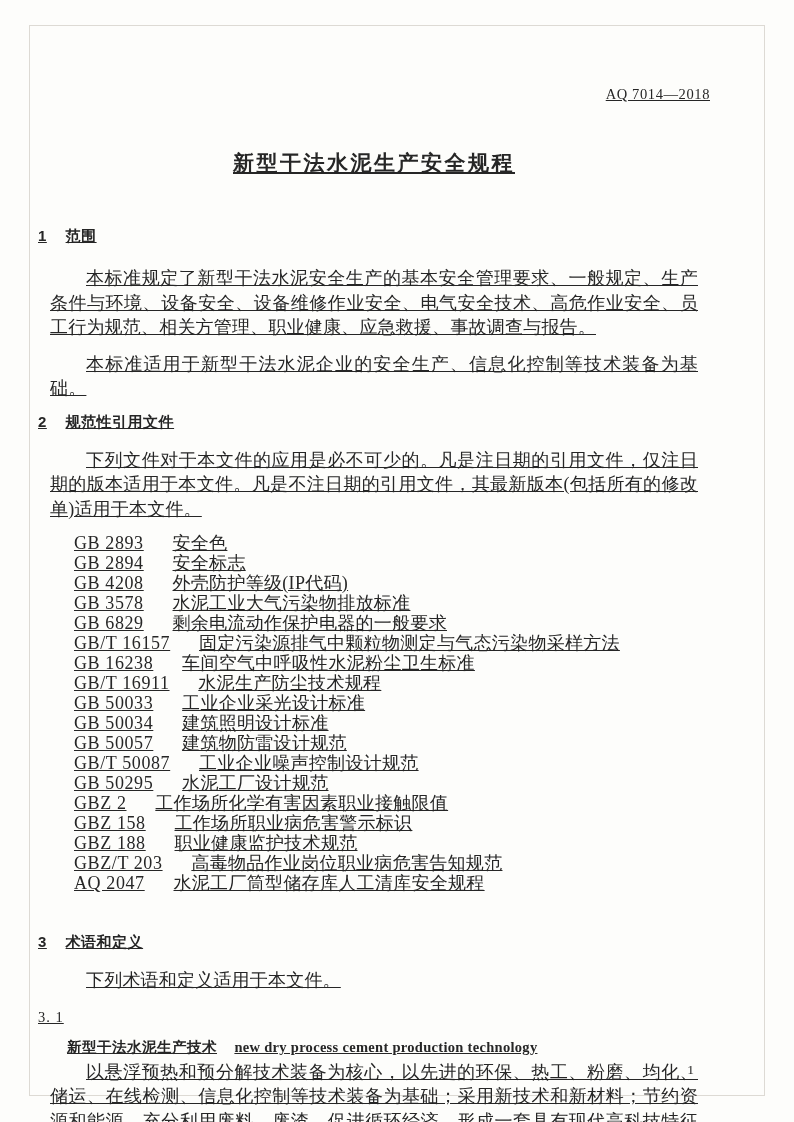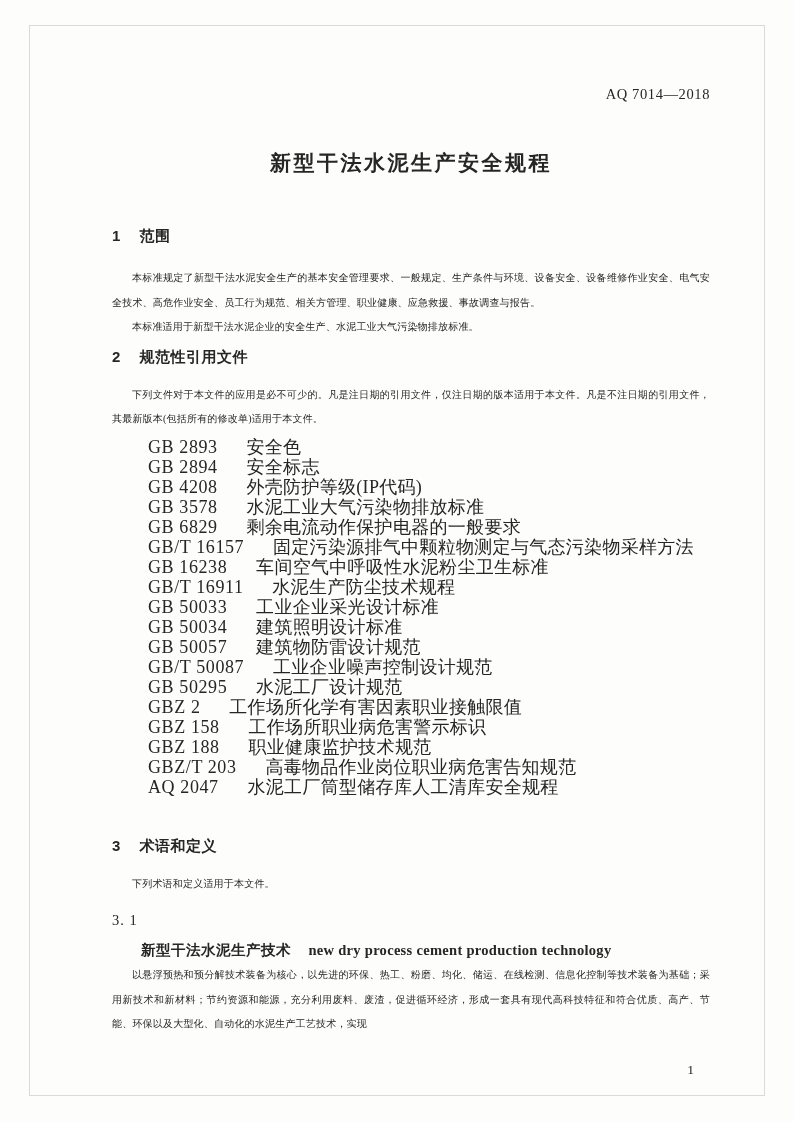--- a/index.html
+++ b/index.html
@@ -14,22 +14,23 @@
     }
     .scan-frame {
       position: absolute;
       top: 25px; left: 29px; right: 29px; bottom: 26px;
       border: 1px solid #dddad4;
       pointer-events: none;
     }
     .content {
       position: absolute;
       inset: 0;
-      padding: 0 84px 0 112px;
+      padding: 0 84px 0 38px;
       box-sizing: border-box;
+      text-decoration: underline;
     }
     .doc-number {
       padding-top: 86px;
       text-align: right;
       font-size: 14.5px;
       letter-spacing: 0.6px;
     }
     .doc-title {
       margin: 46px 0 0 0;
       text-align: center;
@@ -42,22 +43,22 @@
       font-family: "Liberation Sans", "DejaVu Sans", sans-serif;
       font-weight: bold;
       font-size: 15px;
       letter-spacing: 0.5px;
     }
     .sec-heading .sec-num { margin-right: 1.25em; }
     .mt-scope { margin-top: 50px; }
     .mt-ref   { margin-top: 8px; }
     .mt-terms { margin-top: 40px; }
     .para {
-      margin: 0;
-      font-size: 10px;
+      margin: 12px;
+      font-size: 18px;
       line-height: 24.5px;
       text-align: justify;
       text-indent: 2em;
       letter-spacing: 0.2px;
     }
     .para.first { margin-top: 20px; }
     .para.intro { margin-top: 16px; }
     .ref-list {
       margin-top: 5px;
       padding-left: 2em;
@@ -105,21 +106,21 @@
 
   <div class="doc-number">AQ 7014—2018</div>
 
   <h1 class="doc-title">新型干法水泥生产安全规程</h1>
 
   <section>
     <div class="sec-heading mt-scope">
       <span class="sec-num">1</span><span>范围</span>
     </div>
     <p class="para first">本标准规定了新型干法水泥安全生产的基本安全管理要求、一般规定、生产条件与环境、设备安全、设备维修作业安全、电气安全技术、高危作业安全、员工行为规范、相关方管理、职业健康、应急救援、事故调查与报告。</p>
-    <p class="para">本标准适用于新型干法水泥企业的安全生产、水泥工业大气污染物排放标准。</p>
+    <p class="para">本标准适用于新型干法水泥企业的安全生产、信息化控制等技术装备为基础。</p>
   </section>
 
   <section>
     <div class="sec-heading mt-ref">
       <span class="sec-num">2</span><span>规范性引用文件</span>
     </div>
     <p class="para intro">下列文件对于本文件的应用是必不可少的。凡是注日期的引用文件，仅注日期的版本适用于本文件。凡是不注日期的引用文件，其最新版本(包括所有的修改单)适用于本文件。</p>
 
     <div class="ref-list">
       <div class="ref-item"><span class="ref-code">GB 2893</span><span class="ref-title">安全色</span></div>

